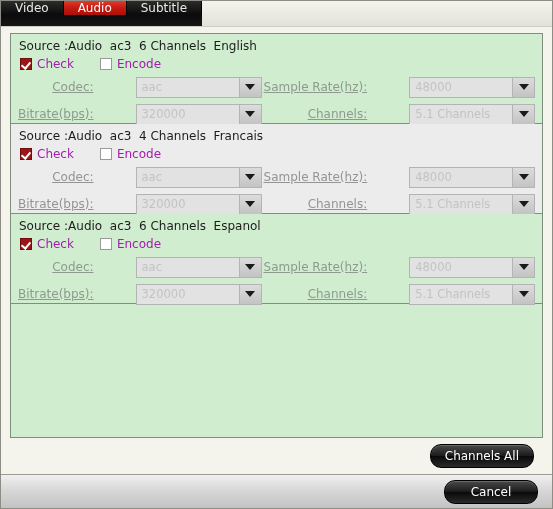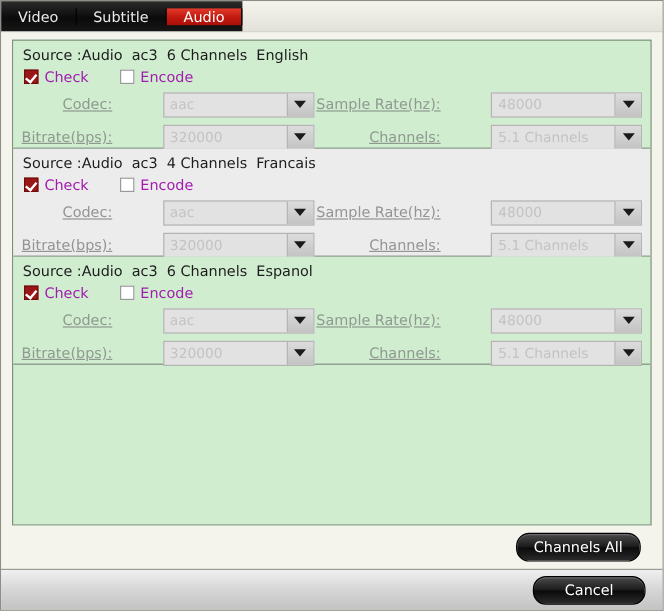--- a/index.html
+++ b/index.html
@@ -62,21 +62,21 @@
   }
 
   
   .tabbar{
     height:25px;flex:0 0 25px;
     background:linear-gradient(to bottom,#f4f3ec 0%,#e3e2da 100%);
     display:flex;align-items:stretch;
     border-bottom:1px solid #cfcec6;
   }
   .tabs{
-    display:flex;align-items:center;
+    display:flex;align-items:flex-start;
     background:linear-gradient(to bottom,#2c2c2c 0%,#0b0b0b 55%,#161616 100%);
     height:100%;
   }
   .tab{
     display:flex;align-items:center;justify-content:center;
     padding:0 14px;color:#e9e9e9;font-size:12px;cursor:pointer;
     font-family:"DejaVu Sans", sans-serif;
     border-right:1px solid #000;
   }
   .tab.active{
@@ -200,22 +200,22 @@
 </style>
 </head>
 <body>
 
 <div class="window">
 
 
   <div class="tabbar">
     <div class="tabs">
       <div class="tab">Video</div>
+      <div class="tab active">Audio</div>
       <div class="tab">Subtitle</div>
-      <div class="tab active">Audio</div>
     </div>
     <div class="tabbar-fill"></div>
   </div>
 
   <div class="body-area">
 
     <div class="list-panel">
 
       <div class="audio-section green">
         <div class="src-line">Source :Audio  ac3  6 Channels  English</div>

